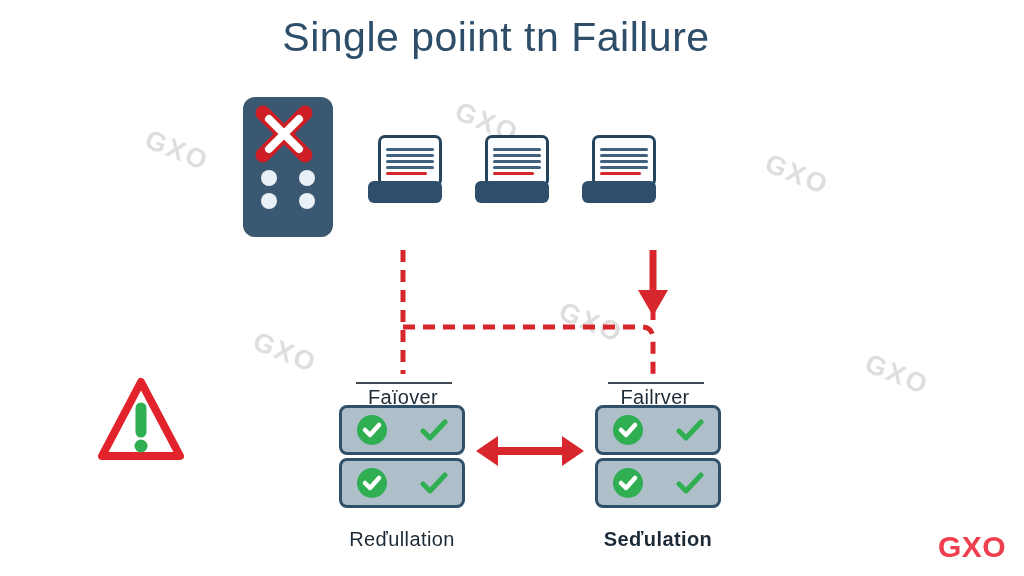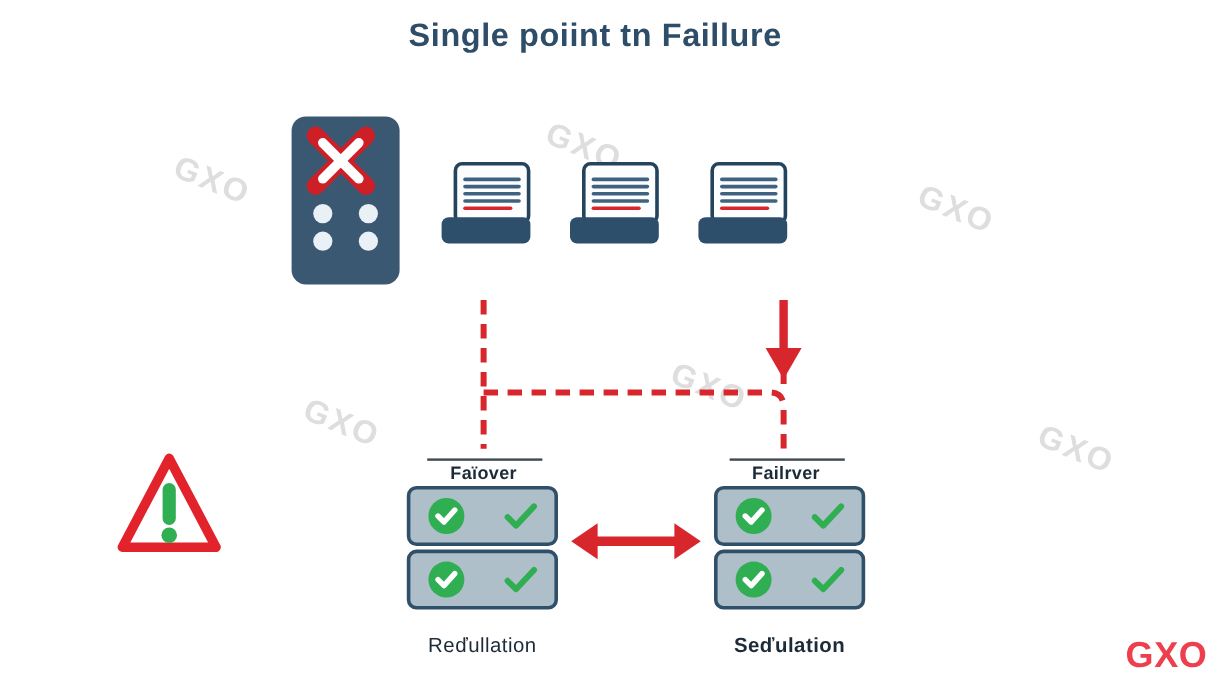--- a/index.html
+++ b/index.html
@@ -6,21 +6,21 @@
   body{
     width:1024px;height:576px;position:relative;overflow:hidden;
     background:var(--background,#fff);
     font-family:"Liberation Sans",sans-serif;
   }
   .abs{position:absolute;}
 
   
   .title{
     top:14px;left:0;width:992px;text-align:center;
-    font-size:27px;font-weight:bold;letter-spacing:.5px;
+    font-size:41px;font-weight:normal;letter-spacing:.5px;
     color:var(--title,#2d4d68);
   }
 
   
   .wm{
     font-size:27px;font-weight:bold;letter-spacing:2px;
     color:var(--watermark_gray,#dedede);
     transform:rotate(22deg);transform-origin:left top;
     user-select:none;
   }
@@ -51,38 +51,38 @@
   .scr-line.red{background:var(--red,#d7262c);width:86%;}
   .base{
     position:absolute;left:0;bottom:0;width:74px;height:22px;
     background:var(--navy,#2e4f6b);border-radius:6px;
   }
 
   
   .rule{height:2px;background:var(--rule_gray,#3f4a55);width:96px;top:382px;}
   .rule.left{left:356px;} .rule.right{left:608px;}
   .conn-label{
-    top:386px;width:140px;text-align:center;font-size:15px;font-weight:bold;
+    top:386px;width:140px;text-align:center;font-size:20px;font-weight:normal;
     color:var(--label_dark,#1d2b38);letter-spacing:.3px;
   }
   .conn-label.left{left:333px;} .conn-label.right{left:585px;}
 
   
   .stack{width:126px;top:405px;display:flex;flex-direction:column;gap:3px;}
   .stack.left{left:339px;} .stack.right{left:595px;}
   .stack-box{
     height:44px;background:var(--box_fill,#aebfca);
     border:3px solid var(--box_border,#30506a);border-radius:8px;
     display:flex;align-items:center;justify-content:space-between;
     padding:0 14px;
   }
 
   
   .caption{
-    top:528px;width:160px;text-align:center;font-size:17px;
+    top:528px;width:160px;text-align:center;font-size:20px;
     color:var(--label_dark,#1d2b38);letter-spacing:.4px;
   }
   .caption.left{left:322px;} .caption.right{left:578px;font-weight:bold;}
 
   
   .brand{
     left:938px;top:530px;font-size:30px;font-weight:bold;
     color:var(--brand_red,#ee3f4e);letter-spacing:.5px;
   }
 

